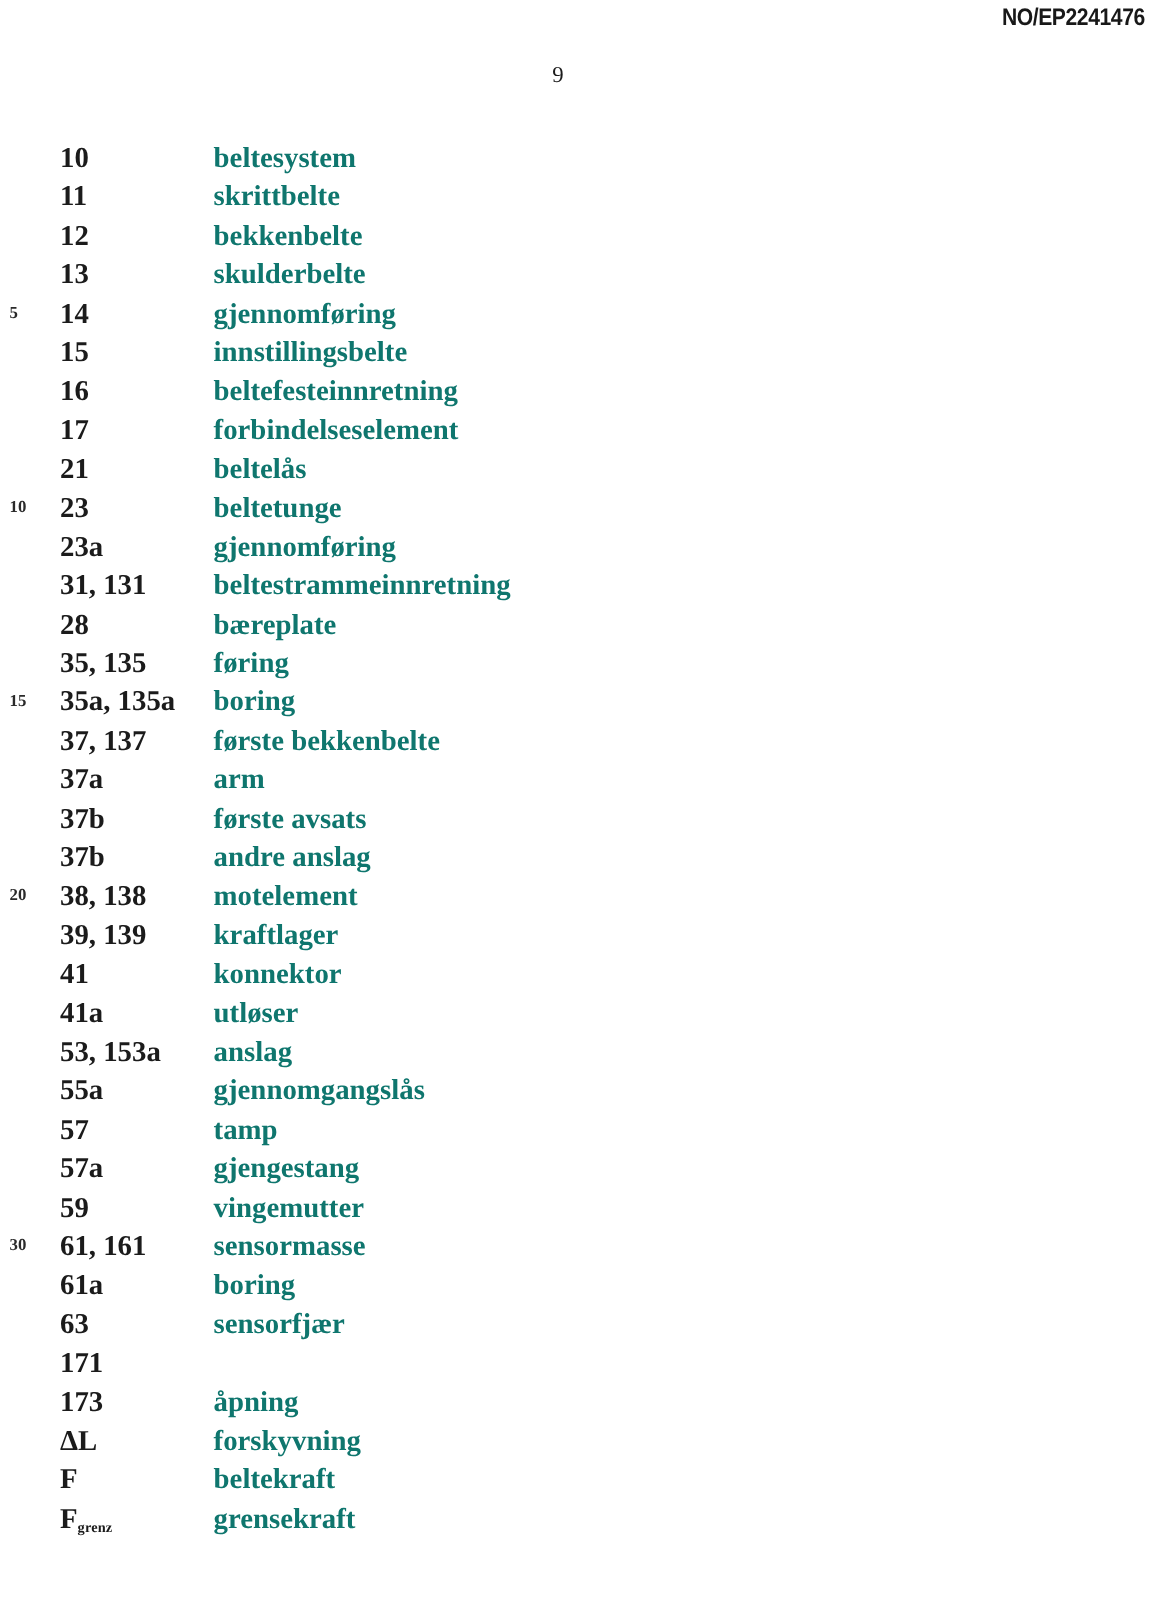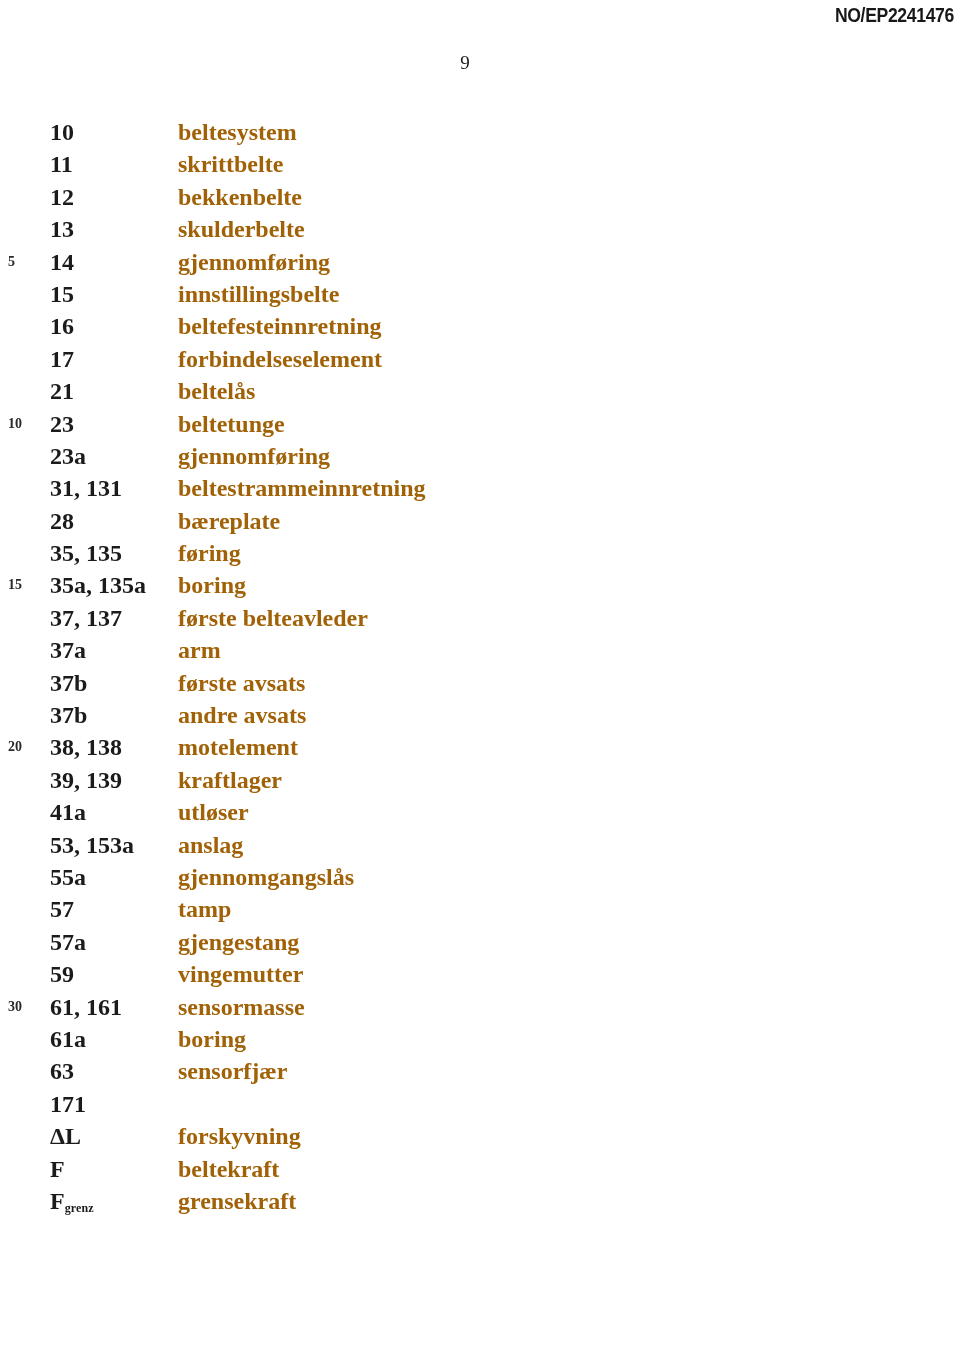--- a/index.html
+++ b/index.html
@@ -89,21 +89,21 @@
     vertical-align: -0.28em;
     letter-spacing: 0.1px;
   }
 
   .ref-desc {
     position: absolute;
     left: 178px;
     top: 0;
     font-size: 24px;
     line-height: 32.4px;
-    color: #a16207;
+    color: #0f766e;
   }
 </style>
 </head>
 <body>
 
 <div id="page">
 
   <div class="doc-header">NO/EP2241476</div>
 
   <div class="page-number">9</div>
@@ -167,44 +167,48 @@
         <span class="ref-num"><span>35, 135</span></span>
         <span class="ref-desc">føring</span>
       </div>
       <div class="ref-row">
         <span class="line-marker">15</span>
         <span class="ref-num"><span>35a, 135a</span></span>
         <span class="ref-desc">boring</span>
       </div>
       <div class="ref-row">
         <span class="ref-num"><span>37, 137</span></span>
-        <span class="ref-desc">første belteavleder</span>
+        <span class="ref-desc">første bekkenbelte</span>
       </div>
       <div class="ref-row">
         <span class="ref-num"><span>37a</span></span>
         <span class="ref-desc">arm</span>
       </div>
       <div class="ref-row">
         <span class="ref-num"><span>37b</span></span>
         <span class="ref-desc">første avsats</span>
       </div>
       <div class="ref-row">
         <span class="ref-num"><span>37b</span></span>
-        <span class="ref-desc">andre avsats</span>
+        <span class="ref-desc">andre anslag</span>
       </div>
       <div class="ref-row">
         <span class="line-marker">20</span>
         <span class="ref-num"><span>38, 138</span></span>
         <span class="ref-desc">motelement</span>
       </div>
       <div class="ref-row">
         <span class="ref-num"><span>39, 139</span></span>
         <span class="ref-desc">kraftlager</span>
       </div>
       <div class="ref-row">
+        <span class="ref-num"><span>41</span></span>
+        <span class="ref-desc">konnektor</span>
+      </div>
+      <div class="ref-row">
         <span class="ref-num"><span>41a</span></span>
         <span class="ref-desc">utløser</span>
       </div>
       <div class="ref-row">
         <span class="ref-num"><span>53, 153a</span></span>
         <span class="ref-desc">anslag</span>
       </div>
       <div class="ref-row">
         <span class="ref-num"><span>55a</span></span>
         <span class="ref-desc">gjennomgangslås</span>
@@ -231,20 +235,24 @@
         <span class="ref-desc">boring</span>
       </div>
       <div class="ref-row">
         <span class="ref-num"><span>63</span></span>
         <span class="ref-desc">sensorfjær</span>
       </div>
       <div class="ref-row">
         <span class="ref-num"><span>171</span></span>
       </div>
       <div class="ref-row">
+        <span class="ref-num"><span>173</span></span>
+        <span class="ref-desc">åpning</span>
+      </div>
+      <div class="ref-row">
         <span class="ref-num"><span>ΔL</span></span>
         <span class="ref-desc">forskyvning</span>
       </div>
       <div class="ref-row">
         <span class="ref-num"><span>F</span></span>
         <span class="ref-desc">beltekraft</span>
       </div>
       <div class="ref-row">
         <span class="ref-num"><span>F</span><span class="sub">grenz</span></span>
         <span class="ref-desc">grensekraft</span>

